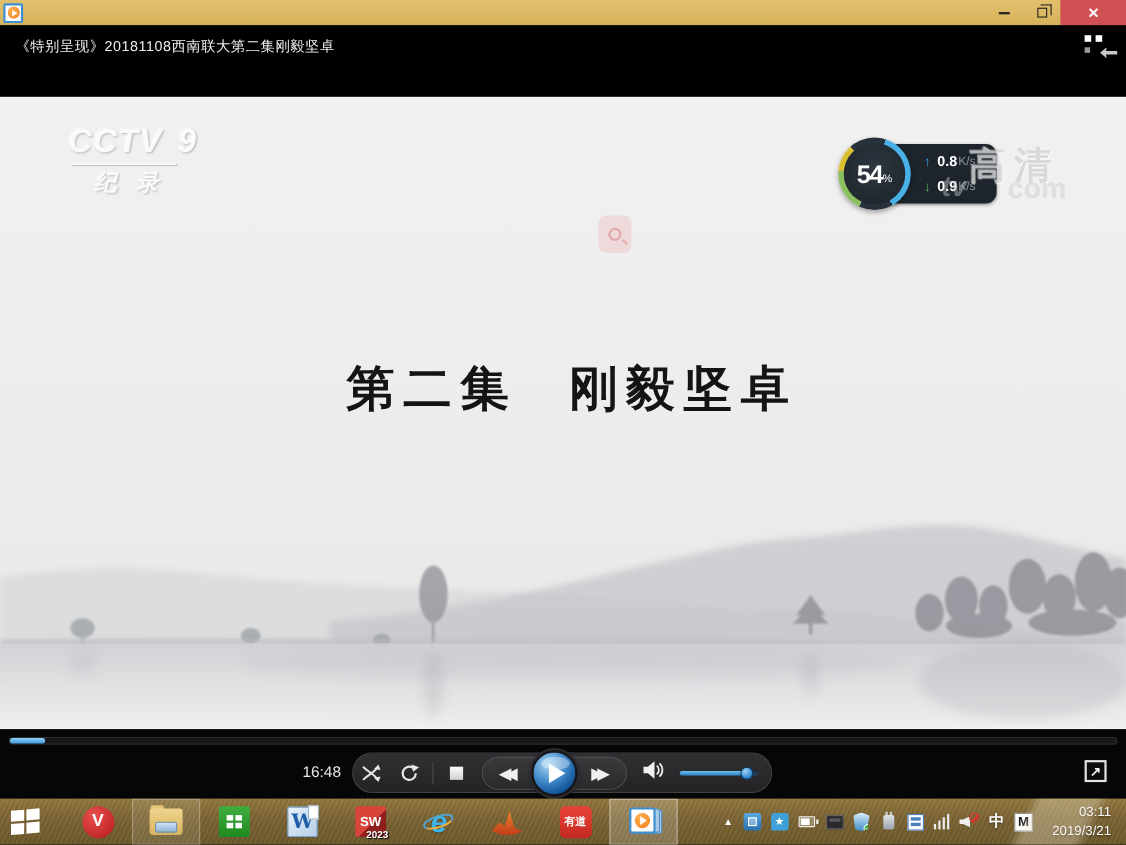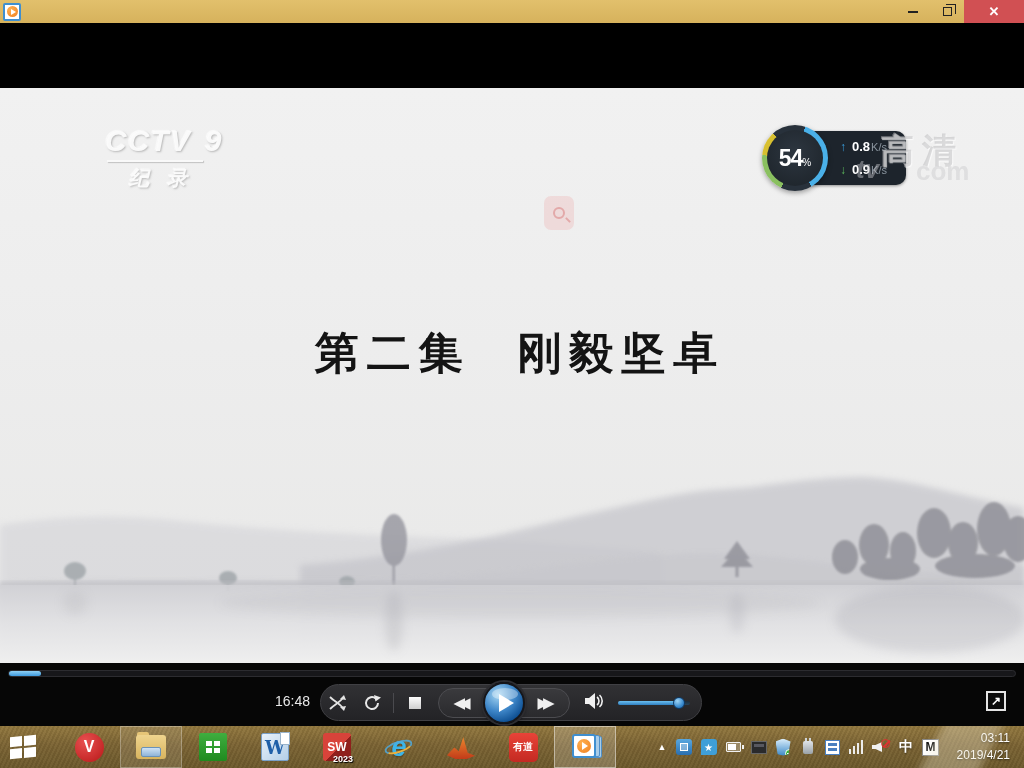--- a/index.html
+++ b/index.html
@@ -28,22 +28,22 @@
   .grid-icon { position:absolute; right:22px; top:9px; width:16px; height:16px; }
   .grid-icon i { position:absolute; width:6px; height:6px; background:#fff; }
   .grid-icon i.q1{left:0;top:0;} .grid-icon i.q2{right:0;top:0;} .grid-icon i.q3{left:0;bottom:0;background:#9a9a9a;width:5px;height:5px;}
   .cursor-arrow { position:absolute; right:8px; top:20px; width:16px; height:10px; background:#c8c8c8;
     clip-path:polygon(0 50%, 38% 0, 34% 34%, 100% 34%, 100% 66%, 34% 66%, 38% 100%); }
 
   
   .video { position:absolute; top:88px; left:0; width:1024px; height:575px;
     background:linear-gradient(180deg,#f1f1f1 0%,#ededed 45%,#e8e8e7 100%); overflow:hidden; }
 
-  .cctv-logo { position:absolute; left:62px; top:36px; color:rgba(252,252,252,0.95);
-    text-shadow:1px 1px 2px rgba(140,140,140,0.55), -1px -1px 1px rgba(255,255,255,0.8); font-style:italic;margin-left:43px; }
+  .cctv-logo { position:absolute; left:62px; top:24px; color:rgba(252,252,252,0.95);
+    text-shadow:1px 1px 2px rgba(140,140,140,0.55), -1px -1px 1px rgba(255,255,255,0.8); font-style:italic; }
   .cctv-row { display:flex; align-items:center; }
   .cctv-word { font-size:30px; font-weight:bold; letter-spacing:1px; font-family:"Liberation Sans",sans-serif; }
   .cctv-nine { font-size:30px; font-weight:bold; margin-left:14px; }
   .cctv-line { width:96px; height:2px; background:rgba(250,250,250,0.9); box-shadow:1px 1px 1px rgba(150,150,150,0.5); margin:2px 0 3px 2px; }
   .cctv-sub { font-size:20px; font-weight:bold; letter-spacing:18px; margin-left:24px; }
 
   .buffer-wrap { position:absolute; left:762px; top:37px; display:flex; align-items:center; }
   .buffer-panel { position:absolute; left:34px; top:6px; width:110px; height:54px; background:#1d242c;
     border-radius:10px; box-shadow:0 1px 3px rgba(0,0,0,0.4); }
   .buffer-ring { position:relative; width:66px; height:66px; border-radius:50%;
@@ -218,20 +218,29 @@
       <div class="wbtn min">
           <span></span>
         </div>
       <div class="wbtn restore">
           <span></span>
         </div>
       <div class="wbtn close">✕</div>
     </div>
   </div>
 
+  <div class="header">
+    <div class="header-title">《特别呈现》20181108西南联大第二集刚毅坚卓</div>
+    <div class="grid-icon">
+      <i class="q1"></i>
+        <i class="q2"></i>
+        <i class="q3"></i>
+    </div>
+    <div class="cursor-arrow"></div>
+  </div>
 
   <div class="video">
 
     <div class="cctv-logo">
       <div class="cctv-row">
         <span class="cctv-word">CCTV</span>
         <span class="cctv-nine">9</span>
       </div>
       <div class="cctv-line"></div>
       <div class="cctv-sub">纪录</div>
@@ -483,18 +492,18 @@
           <i></i>
         </div>
       <div class="icon-mute">
         <div class="spk"></div>
         <div class="ban"></div>
       </div>
       <span class="tray-zh">中</span>
       <div class="tray-m">M</div>
       <div class="clock">
         <div>03:11</div>
-        <div>2019/4/21</div>
+        <div>2019/3/21</div>
       </div>
     </div>
   </div>
 
 </div>
 
 </body></html>

